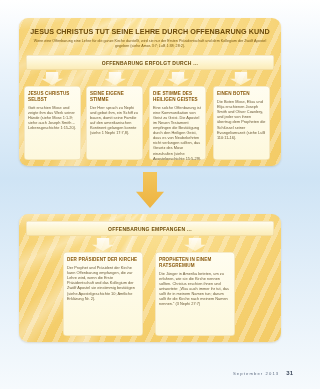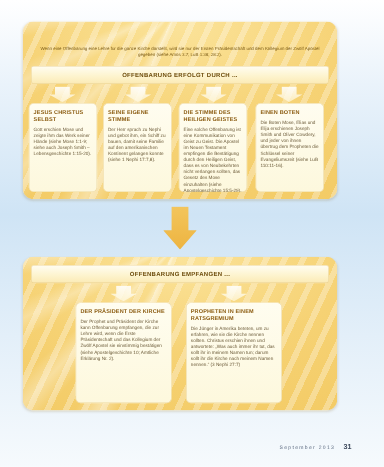--- a/index.html
+++ b/index.html
@@ -195,20 +195,21 @@
   }
 </style>
 </head>
 <body>
 
 <div class="page">
 
   <div class="panel panel-top">
     <div class="panel-rays"></div>
 
+    <div class="heading">JESUS CHRISTUS TUT SEINE LEHRE DURCH OFFENBARUNG KUND</div>
     <div class="subhead">Wenn eine Offenbarung eine Lehre für die ganze Kirche darstellt, wird sie nur der Ersten Präsidentschaft und dem Kollegium der Zwölf Apostel gegeben (siehe Amos 3:7; LuB 1:38; 28:2).</div>
 
     <div class="banner">
       <span class="banner-text">OFFENBARUNG ERFOLGT DURCH ...</span>
     </div>
 
     <div class="arrow-pale" style="left:22px;"></div>
     <div class="arrow-pale" style="left:85px;"></div>
     <div class="arrow-pale" style="left:148px;"></div>
     <div class="arrow-pale" style="left:211px;"></div>

